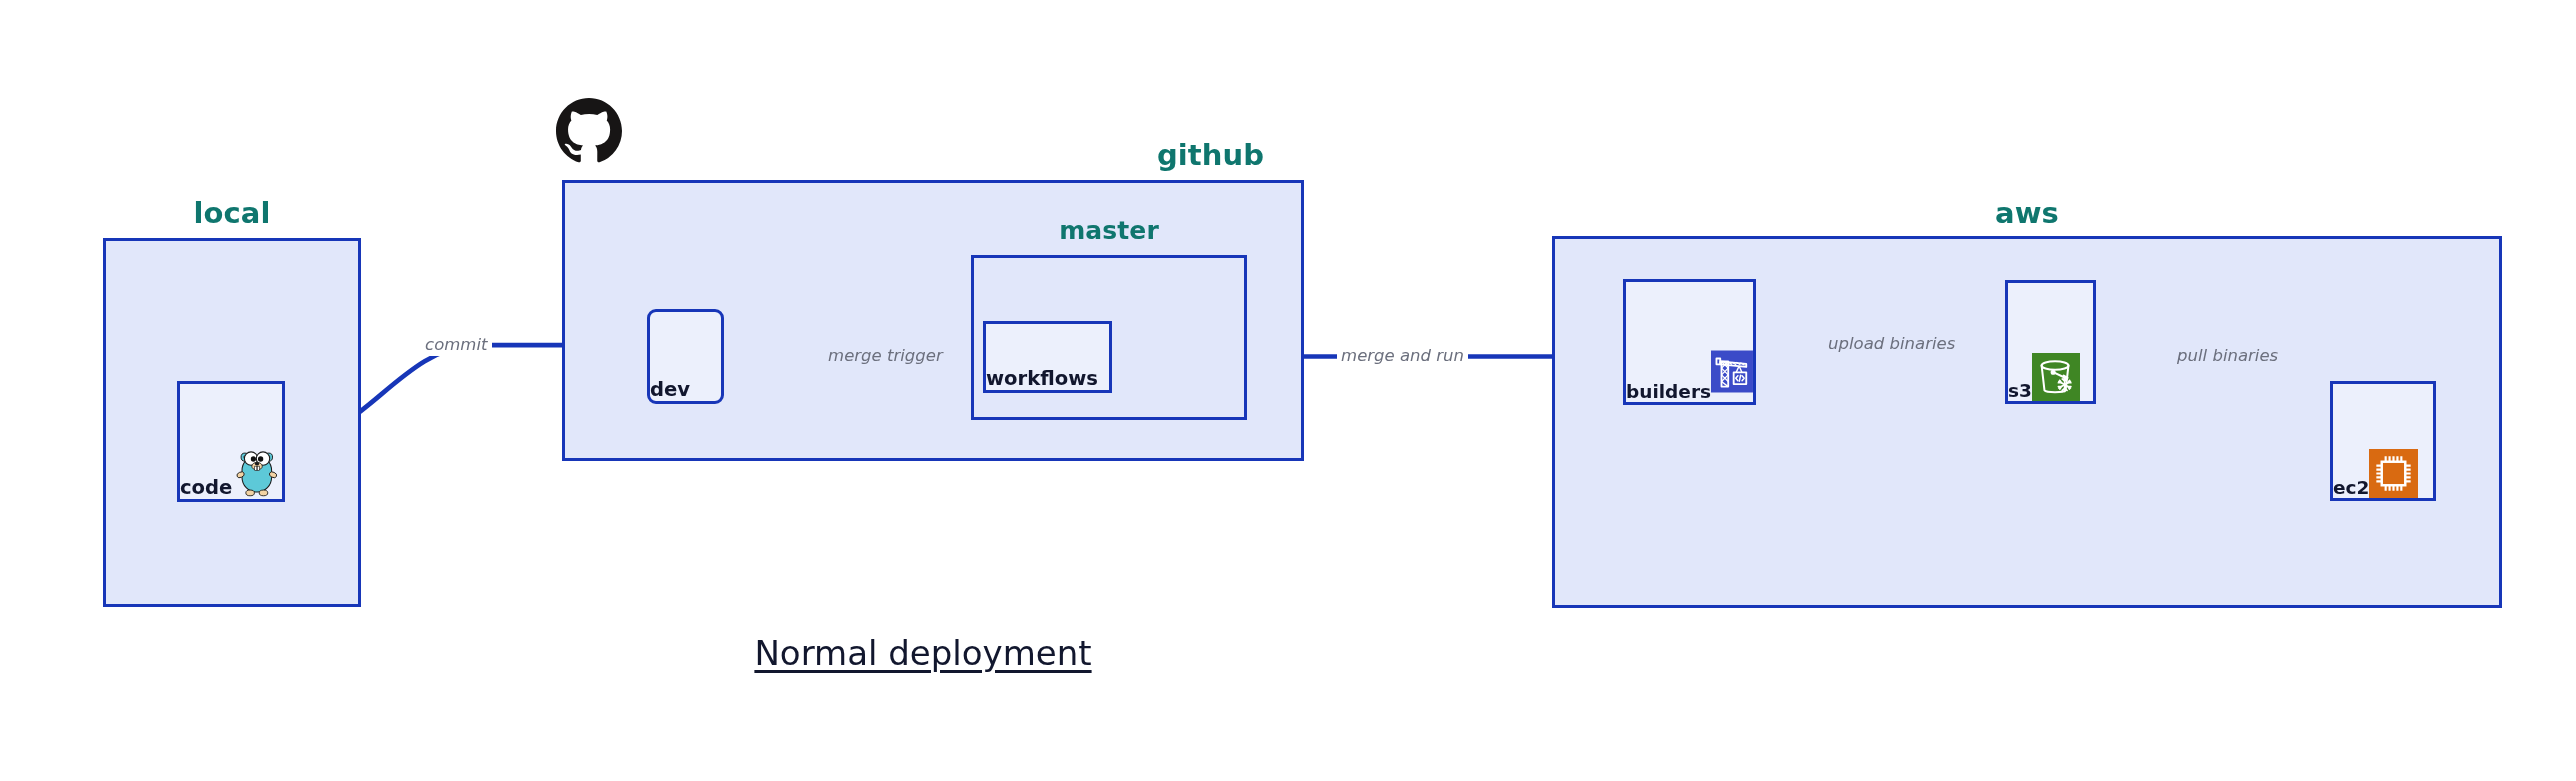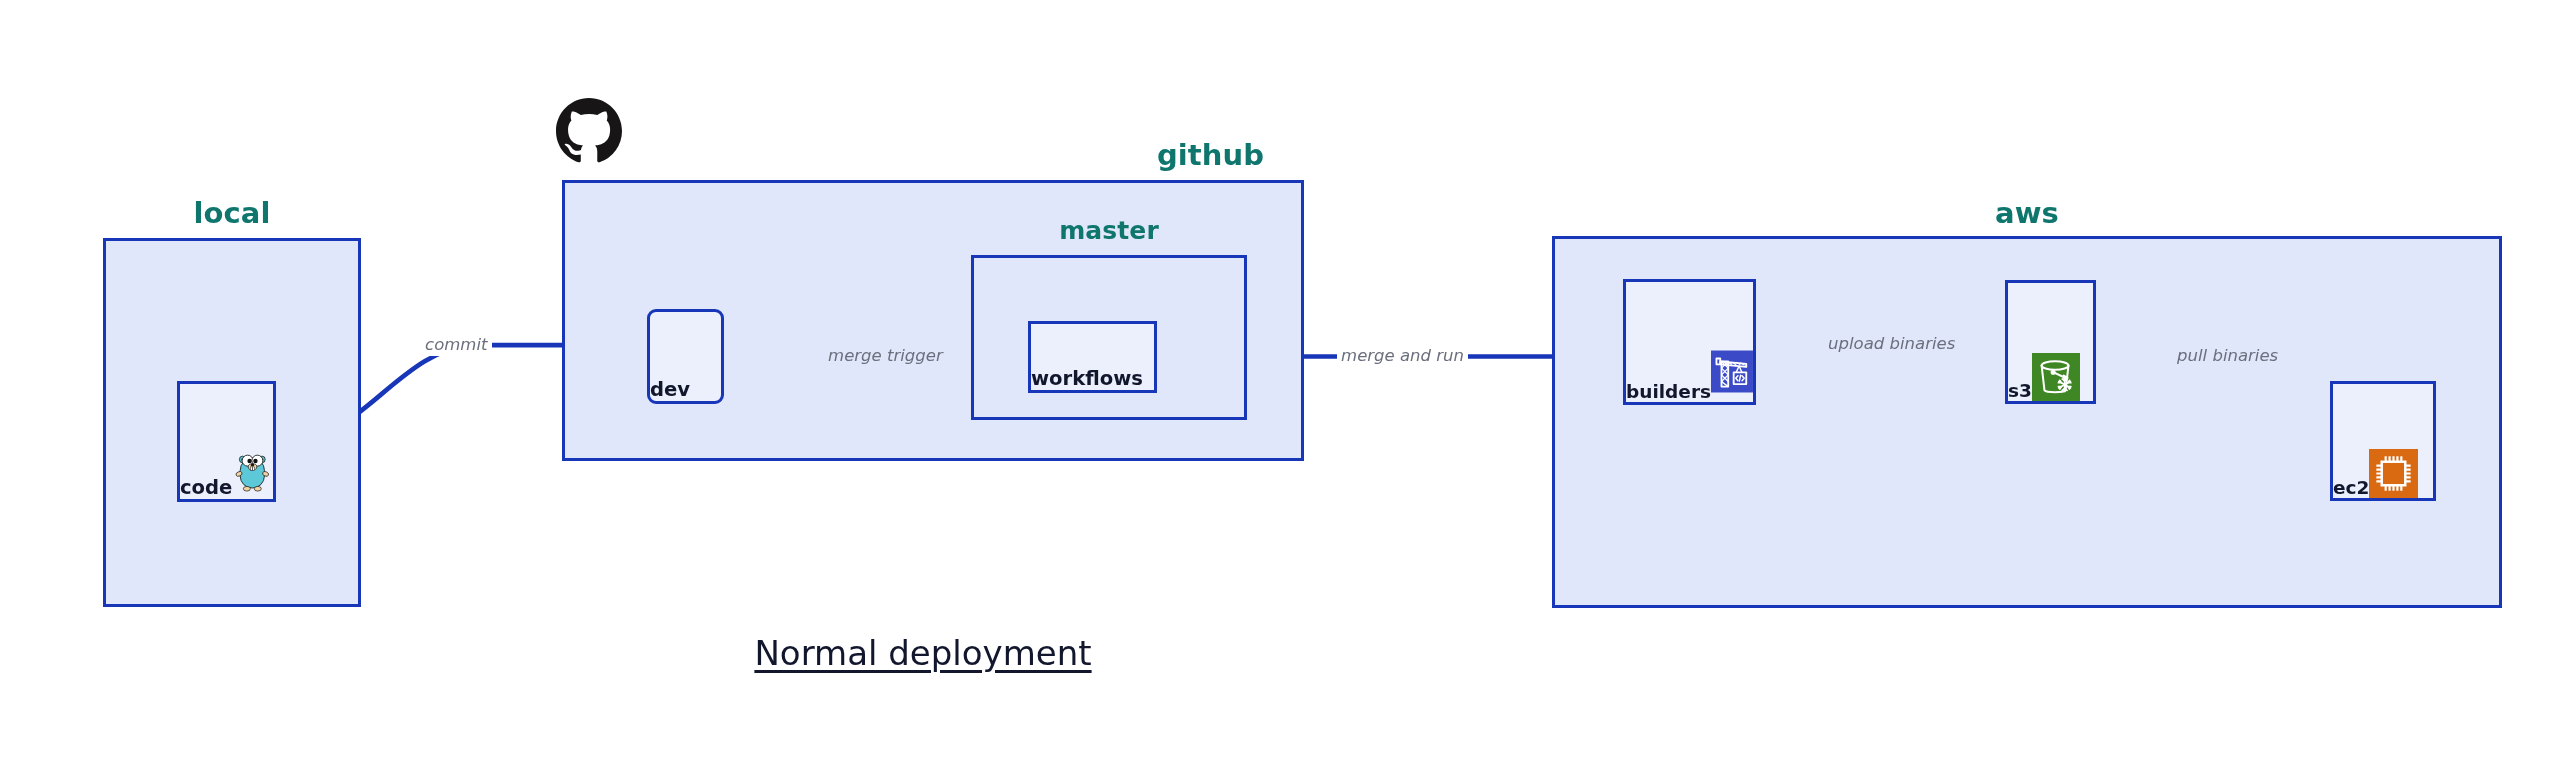--- a/index.html
+++ b/index.html
@@ -104,21 +104,21 @@
     <path d="M 2232,692 L 3148,692" fill="none" stroke="#1736b8" stroke-width="9" marker-end="url(#arrowhead)"></path>
 
     <path d="M 3404,668 L 3885,668" fill="none" stroke="#1736b8" stroke-width="9" marker-end="url(#arrowhead)"></path>
 
     <path d="M 4070,660 C 4220,660 4300,700 4380,790 C 4440,852 4480,880 4525,900" fill="none" stroke="#1736b8" stroke-width="9" marker-end="url(#arrowhead)"></path>
   </svg>
 
   <div class="group" style="left:103px; top:238px; width:258px; height:369px;"></div>
   <div class="group-label" style="left:103px; top:196px; width:258px; font-size:29px;">local</div>
 
-  <div class="node" style="left:177px; top:381px; width:99px; height:121px; padding-top:8.2px;">
+  <div class="node" style="left:177px; top:381px; width:108px; height:121px; padding-top:8.2px;">
     <div class="node-label" style="font-size:19.6px;">code</div>
 
     <svg class="node-icon" width="54" height="58" viewBox="0 0 104 112" style="margin-top:7.2px;" xmlns="http://www.w3.org/2000/svg">
 
       <rect x="21" y="26" width="62" height="76" rx="30" ry="31" fill="#5dc9d8" stroke="#1a1a1a" stroke-width="2.2"></rect>
 
       <ellipse cx="18" cy="66" rx="8" ry="5.5" fill="#f2d3a4" stroke="#1a1a1a" stroke-width="1.8" transform="rotate(-25 18 66)"></ellipse>
 
       <ellipse cx="86" cy="66" rx="8" ry="5.5" fill="#f2d3a4" stroke="#1a1a1a" stroke-width="1.8" transform="rotate(25 86 66)"></ellipse>
 
@@ -157,21 +157,21 @@
     </svg>
   </div>
 
   <div class="node" style="left:647px; top:309px; width:77px; height:95px; padding-top:8.2px;border-radius:9px;">
     <div class="node-label" style="font-size:19.6px;">dev</div>
   </div>
 
   <div class="group" style="left:971px; top:255px; width:276px; height:165px;"></div>
   <div class="group-label" style="left:971px; top:216px; width:276px; font-size:25px;">master</div>
 
-  <div class="node" style="left:1028px; top:321px; width:129px; height:72px; padding-top:18.5px;">
+  <div class="node" style="left:983px; top:321px; width:129px; height:72px; padding-top:18.5px;">
     <div class="node-label" style="font-size:19.6px;">workflows</div>
   </div>
 
   <div class="group" style="left:1552px; top:236px; width:950px; height:372px;"></div>
   <div class="group-label" style="left:1552px; top:196px; width:950px; font-size:29px;">aws</div>
 
   <div class="node" style="left:1623px; top:279px; width:133px; height:126px; padding-top:7.2px;">
     <div class="node-label" style="font-size:18.5px;">builders</div>
 
     <svg class="node-icon" width="61" height="61" viewBox="0 0 100 100" style="margin-top:5.2px;" xmlns="http://www.w3.org/2000/svg">

